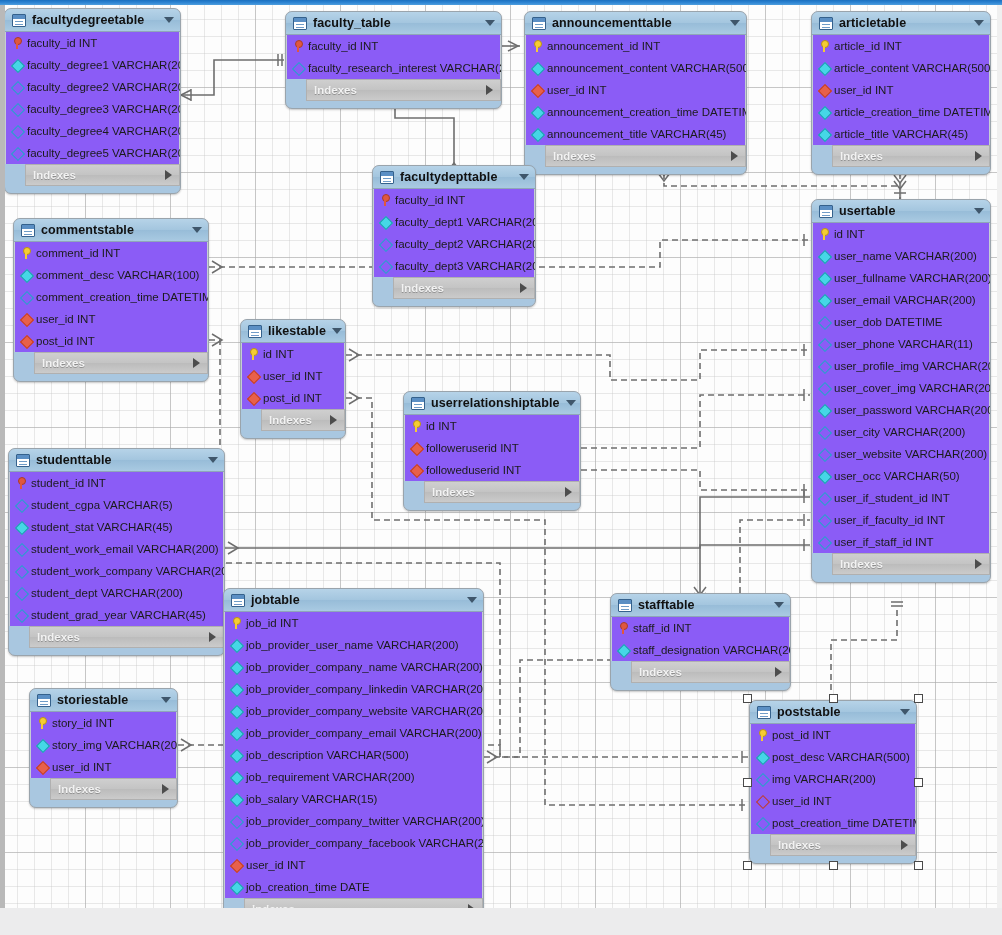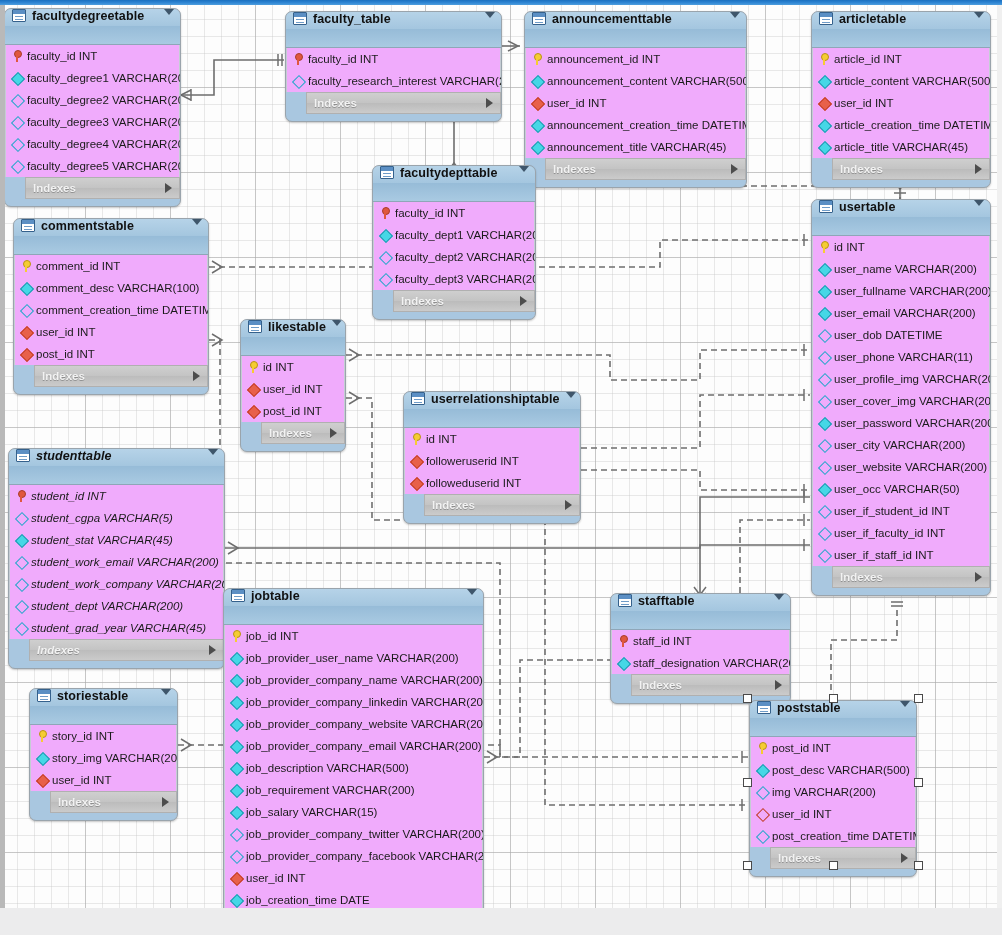--- a/index.html
+++ b/index.html
@@ -53,22 +53,22 @@
     position: absolute;
     z-index: 20;
     border: 1px solid #9aa4ac;
     border-radius: 7px;
     background: #a9c7e0;
     box-shadow: 0 1px 2px rgba(0,0,0,0.22);
     padding-bottom: 7px;
     overflow: hidden;
   }
   .tbl .hdr {
-    height: 36px;
-    display: flex; align-items: flex-start;
+    height: 23px;
+    display: flex; align-items: center;
     padding: 0 6px 0 7px;
     background: linear-gradient(to bottom, #b6d3e8 0%, #a4c6df 48%, #97bcd8 50%, #a9cae2 100%);
     border-top-left-radius: 6px; border-top-right-radius: 6px;
     border-bottom: 1px solid #8fa6b8;
   }
   .hdr .ticon {
     width: 14px; height: 13px; margin-right: 6px; flex: 0 0 auto;
     background: #ffffff;
     border: 1px solid #35618c;
     border-radius: 1px;
@@ -89,21 +89,21 @@
     flex: 1 1 auto;
   }
   .hdr .caret {
     width: 0; height: 0; flex: 0 0 auto;
     border-left: 5px solid transparent;
     border-right: 5px solid transparent;
     border-top: 6px solid #3f566b;
     margin-left: 6px;
   }
   .cols {
-    background: #f0abfc;
+    background: #8b5cf6;
     border-left: 1px solid #c5cdd4;
     border-right: 1px solid #c5cdd4;
   }
   .col {
     display: flex; align-items: center;
     height: 22px;
     padding-left: 5px;
     font-size: 11.5px;
     color: #1b1b1b;
     white-space: nowrap;
@@ -553,21 +553,21 @@
           <div class="col">
             <span class="glyph g-dia g-fk"></span>
             <span>followeduserid INT</span>
           </div>
         </div>
         <div class="idx">
           <span class="ilabel">Indexes</span>
           <span class="iarrow"></span>
         </div>
       </div>
-      <div class="tbl" style="left: 8px; top: 448px; width: 217px; font-style: italic;">
+      <div class="tbl" style="left: 8px; top: 448px; width: 217px;">
         <div class="hdr">
           <span class="ticon"></span>
           <span class="tname">studenttable</span>
           <span class="caret"></span>
         </div>
         <div class="cols">
           <div class="col">
             <span class="glyph g-pkfk"></span>
             <span>student_id INT</span>
           </div>

